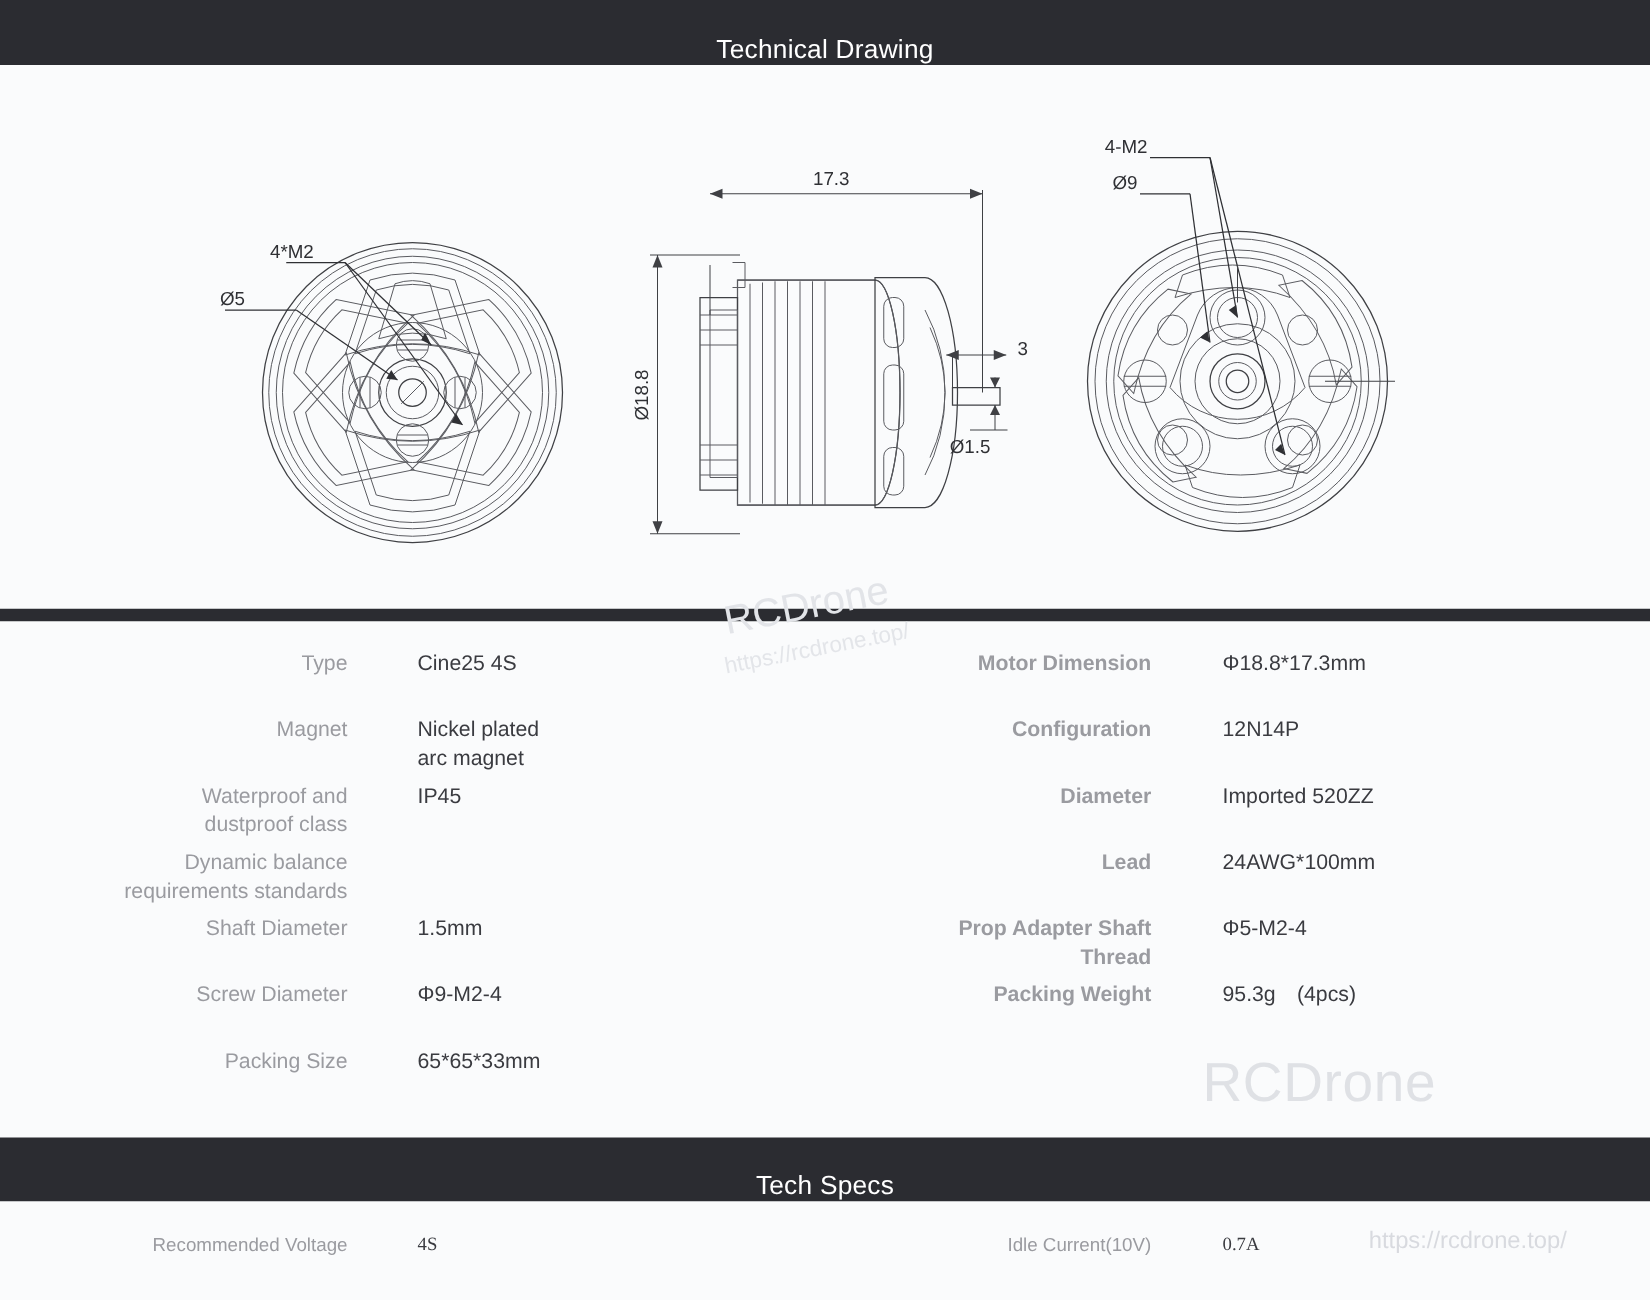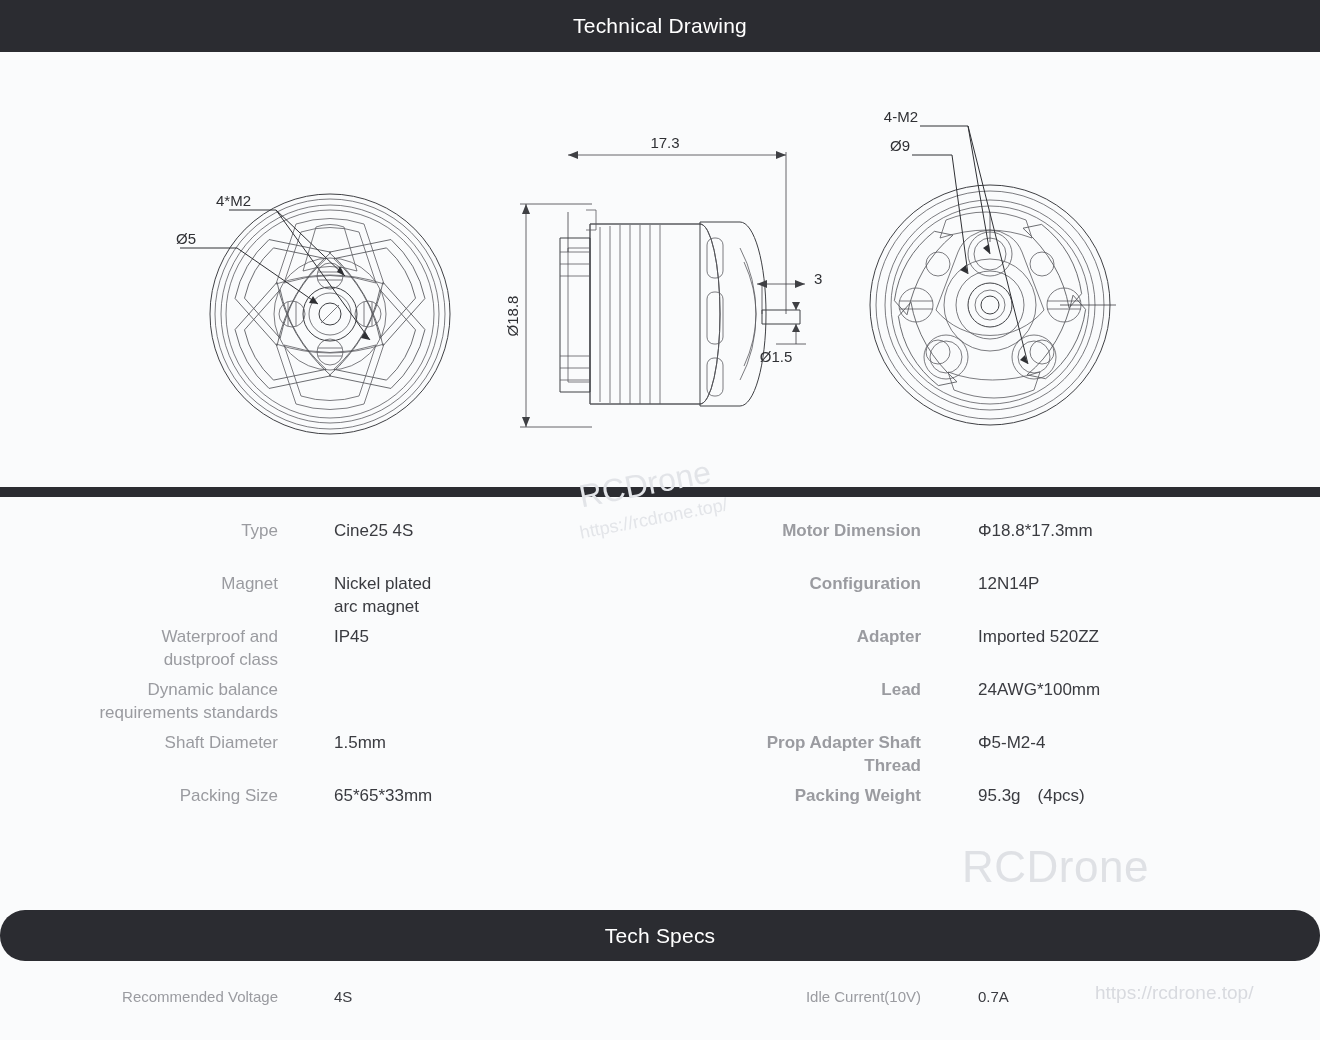--- a/index.html
+++ b/index.html
@@ -23,29 +23,29 @@
   }
 
   
   .section-bar {
     position: absolute;
     left: 0;
     width: 1320px;
     background: #2b2c31;
     color: #ffffff;
     display: flex;
-    align-items: center;
+    align-items: flex-end;
     justify-content: center;
     font-size: 21px;
     font-weight: 400;
     letter-spacing: 0.2px;
   }
   #bar-drawing { top: 0; height: 52px; }
   #bar-specs   { top: 446px; height: 51px; margin-top: 41px; }
-  #bar-tech    { top: 910px; height: 51px; border-radius: 25px; }
+  #bar-tech    { top: 910px; height: 51px; }
 
   
   .drawing-panel {
     position: absolute;
     top: 52px;
     left: 0;
     width: 1320px;
     height: 394px;
     background: #fafbfc;
   }
@@ -117,20 +117,21 @@
   #panel-tech .spec-row { height: 51px; }
   #panel-tech .spec-label {
     width: 292px;
     font-size: 15px;
     color: #9a9ba0;
   }
   #panel-tech .spec-value {
     padding-left: 42px;
     font-size: 15px;
     color: #3a3b40;
+    font-family: Liberation Serif, serif;
   }
   #panel-tech .spec-col:last-child .spec-label { width: 275px; }
   #panel-tech .spec-col:last-child .spec-value { padding-left: 43px; }
   #panel-tech .spec-cols { padding-top: 13px; }
 
   
   .wm {
     position: absolute;
     color: #dcdee2;
     pointer-events: none;
@@ -436,36 +437,40 @@
         </div>
         <div class="spec-row">
           <div class="spec-label">Dynamic balance
 requirements standards</div>
         </div>
         <div class="spec-row">
           <div class="spec-label">Shaft Diameter</div>
           <div class="spec-value">1.5mm</div>
         </div>
         <div class="spec-row">
+          <div class="spec-label">Screw Diameter</div>
+          <div class="spec-value">Φ9-M2-4</div>
+        </div>
+        <div class="spec-row">
           <div class="spec-label">Packing Size</div>
           <div class="spec-value">65*65*33mm</div>
         </div>
       </div>
 
       <div class="spec-col">
         <div class="spec-row">
           <div class="spec-label">Motor Dimension</div>
           <div class="spec-value">Φ18.8*17.3mm</div>
         </div>
         <div class="spec-row">
           <div class="spec-label">Configuration</div>
           <div class="spec-value">12N14P</div>
         </div>
         <div class="spec-row">
-          <div class="spec-label">Adapter</div>
+          <div class="spec-label">Diameter</div>
           <div class="spec-value">Imported 520ZZ</div>
         </div>
         <div class="spec-row">
           <div class="spec-label">Lead</div>
           <div class="spec-value">24AWG*100mm</div>
         </div>
         <div class="spec-row">
           <div class="spec-label">Prop Adapter Shaft
 Thread</div>
           <div class="spec-value">Φ5-M2-4</div>

